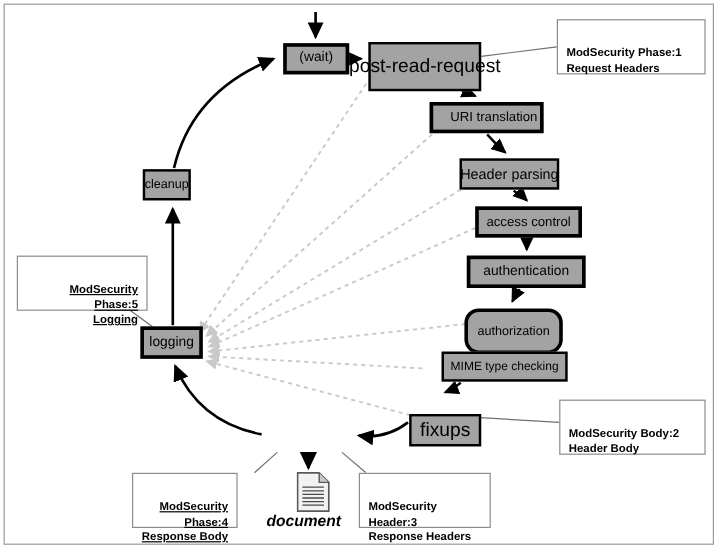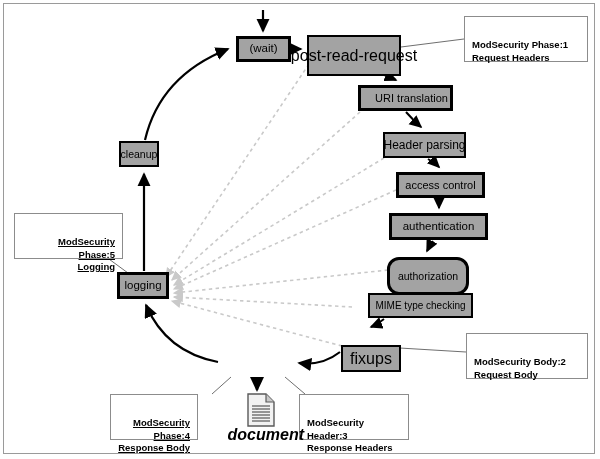--- a/index.html
+++ b/index.html
@@ -17,22 +17,22 @@
   .bold{font-weight:normal;}
 
   .note{position:absolute;box-sizing:border-box;background:#ffffff;
         border:1px solid #8c8c8c;padding:22px 7px;color:#000;
         font-size:9.5px;font-weight:bold;line-height:1.32;}
   .note .ln{display:block;}
   .note.right{text-align:right;text-decoration:underline;}
 
   #doc-wrap{position:absolute;left:238px;top:393px;width:50px;height:48px;}
   #doc-ico{position:absolute;left:9px;top:0;width:28px;height:34px;}
-  #doc-label{position:absolute;left:-16px;top:33px;width:82px;text-align:right;
-             font-size:16px;font-weight:bold;font-style:italic;color:#000;}
+  #doc-label{position:absolute;left:-16px;top:33px;width:82px;text-align:left;
+             font-size:13px;font-weight:bold;font-style:italic;color:#000;}
 </style>
 </head>
 <body>
 
 <div id="stage">
   <div id="frame"></div>
 
   <svg id="svglayer" viewBox="0 0 600 459" xmlns="http://www.w3.org/2000/svg">
     <defs>
       <marker id="ah" markerWidth="7" markerHeight="7" refX="5.6" refY="3" orient="auto">
@@ -146,21 +146,21 @@
     <span class="ln">Request Headers</span>
   </div>
 
   <div class="note right" style="left:14px;top:213px;width:109px;height:38px;">
     <span class="ln">ModSecurity Phase:5</span>
     <span class="ln">Logging</span>
   </div>
 
   <div class="note" style="left:466px;top:333px;width:122px;height:38px;">
     <span class="ln">ModSecurity Body:2</span>
-    <span class="ln">Request Body</span>
+    <span class="ln">Header Body</span>
   </div>
 
   <div class="note right" style="left:110px;top:394px;width:88px;height:39px;">
     <span class="ln">ModSecurity Phase:4</span>
     <span class="ln">Response Body</span>
   </div>
 
   <div class="note" style="left:299px;top:394px;width:110px;height:39px;">
     <span class="ln">ModSecurity Header:3</span>
     <span class="ln">Response Headers</span>

